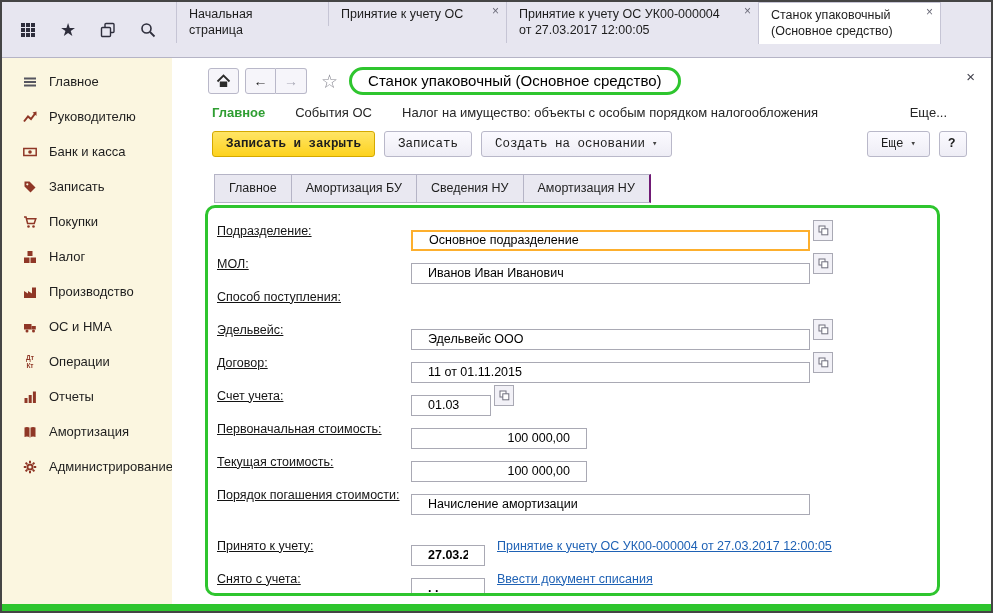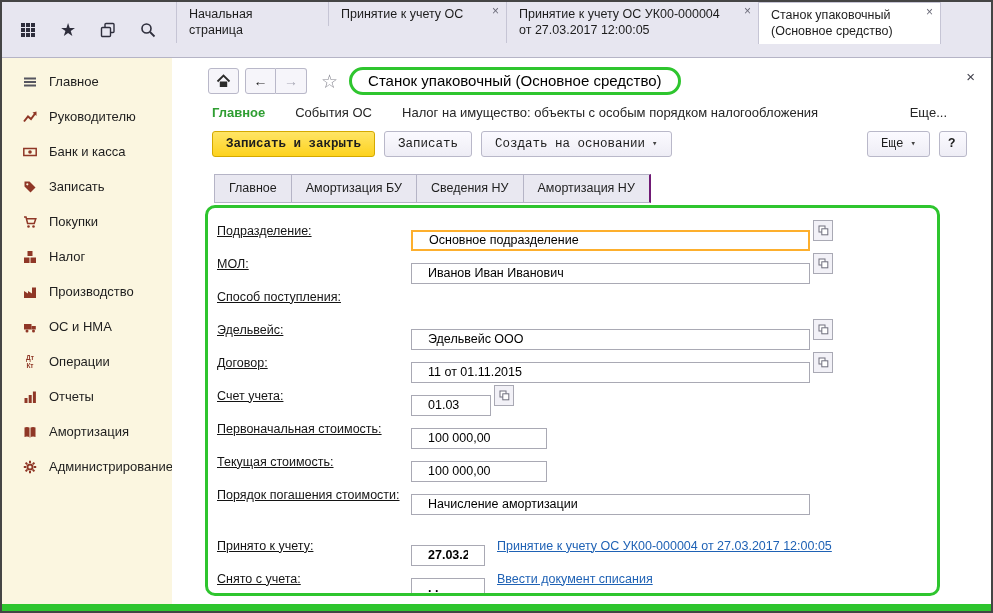--- a/index.html
+++ b/index.html
@@ -81,21 +81,21 @@
   .form-box { flex:1; margin:2px 51px 8px 33px; border:3px solid #2ec52e; border-radius:10px;
               padding:6px 10px 4px 9px; overflow:hidden; }
   .frow { display:flex; align-items:center; height:33px; }
   .frow.gap-top { margin-top:18px; }
   .flabel { flex:0 0 194px; font-size:12.5px; color:#141414;text-decoration:underline; }
   .fctrl { display:flex; align-items:center; }
   .fin { height:21px; border:1px solid #a9a9b4; background:#fff; padding:0 16px; font-size:12.5px;
          font-family:inherit; color:#000;margin-top:19px; }
   .fin.w-lg { width:399px; }
   .fin.w-sm { width:80px; }
-  .fin.w-amt { width:136px; text-align:left; }
+  .fin.w-amt { width:176px; text-align:right; }
   .fin.w-date { width:74px;font-weight:bold; }
   .fin.focused { border:2px solid #fdaf2d; }
   .picker { width:20px; height:21px; border:1px solid #a9a9b4; background:#f2f1f7; margin-left:3px;
             display:flex; align-items:center; justify-content:center; cursor:pointer; padding:0; }
   .flink { font-size:12.5px; color:#1f62b5; text-decoration:underline; margin-left:12px;
            white-space:nowrap; cursor:pointer; }
 
   .bottom-strip { flex:0 0 7px; background:#2ec52e; }
 </style>
 </head>

